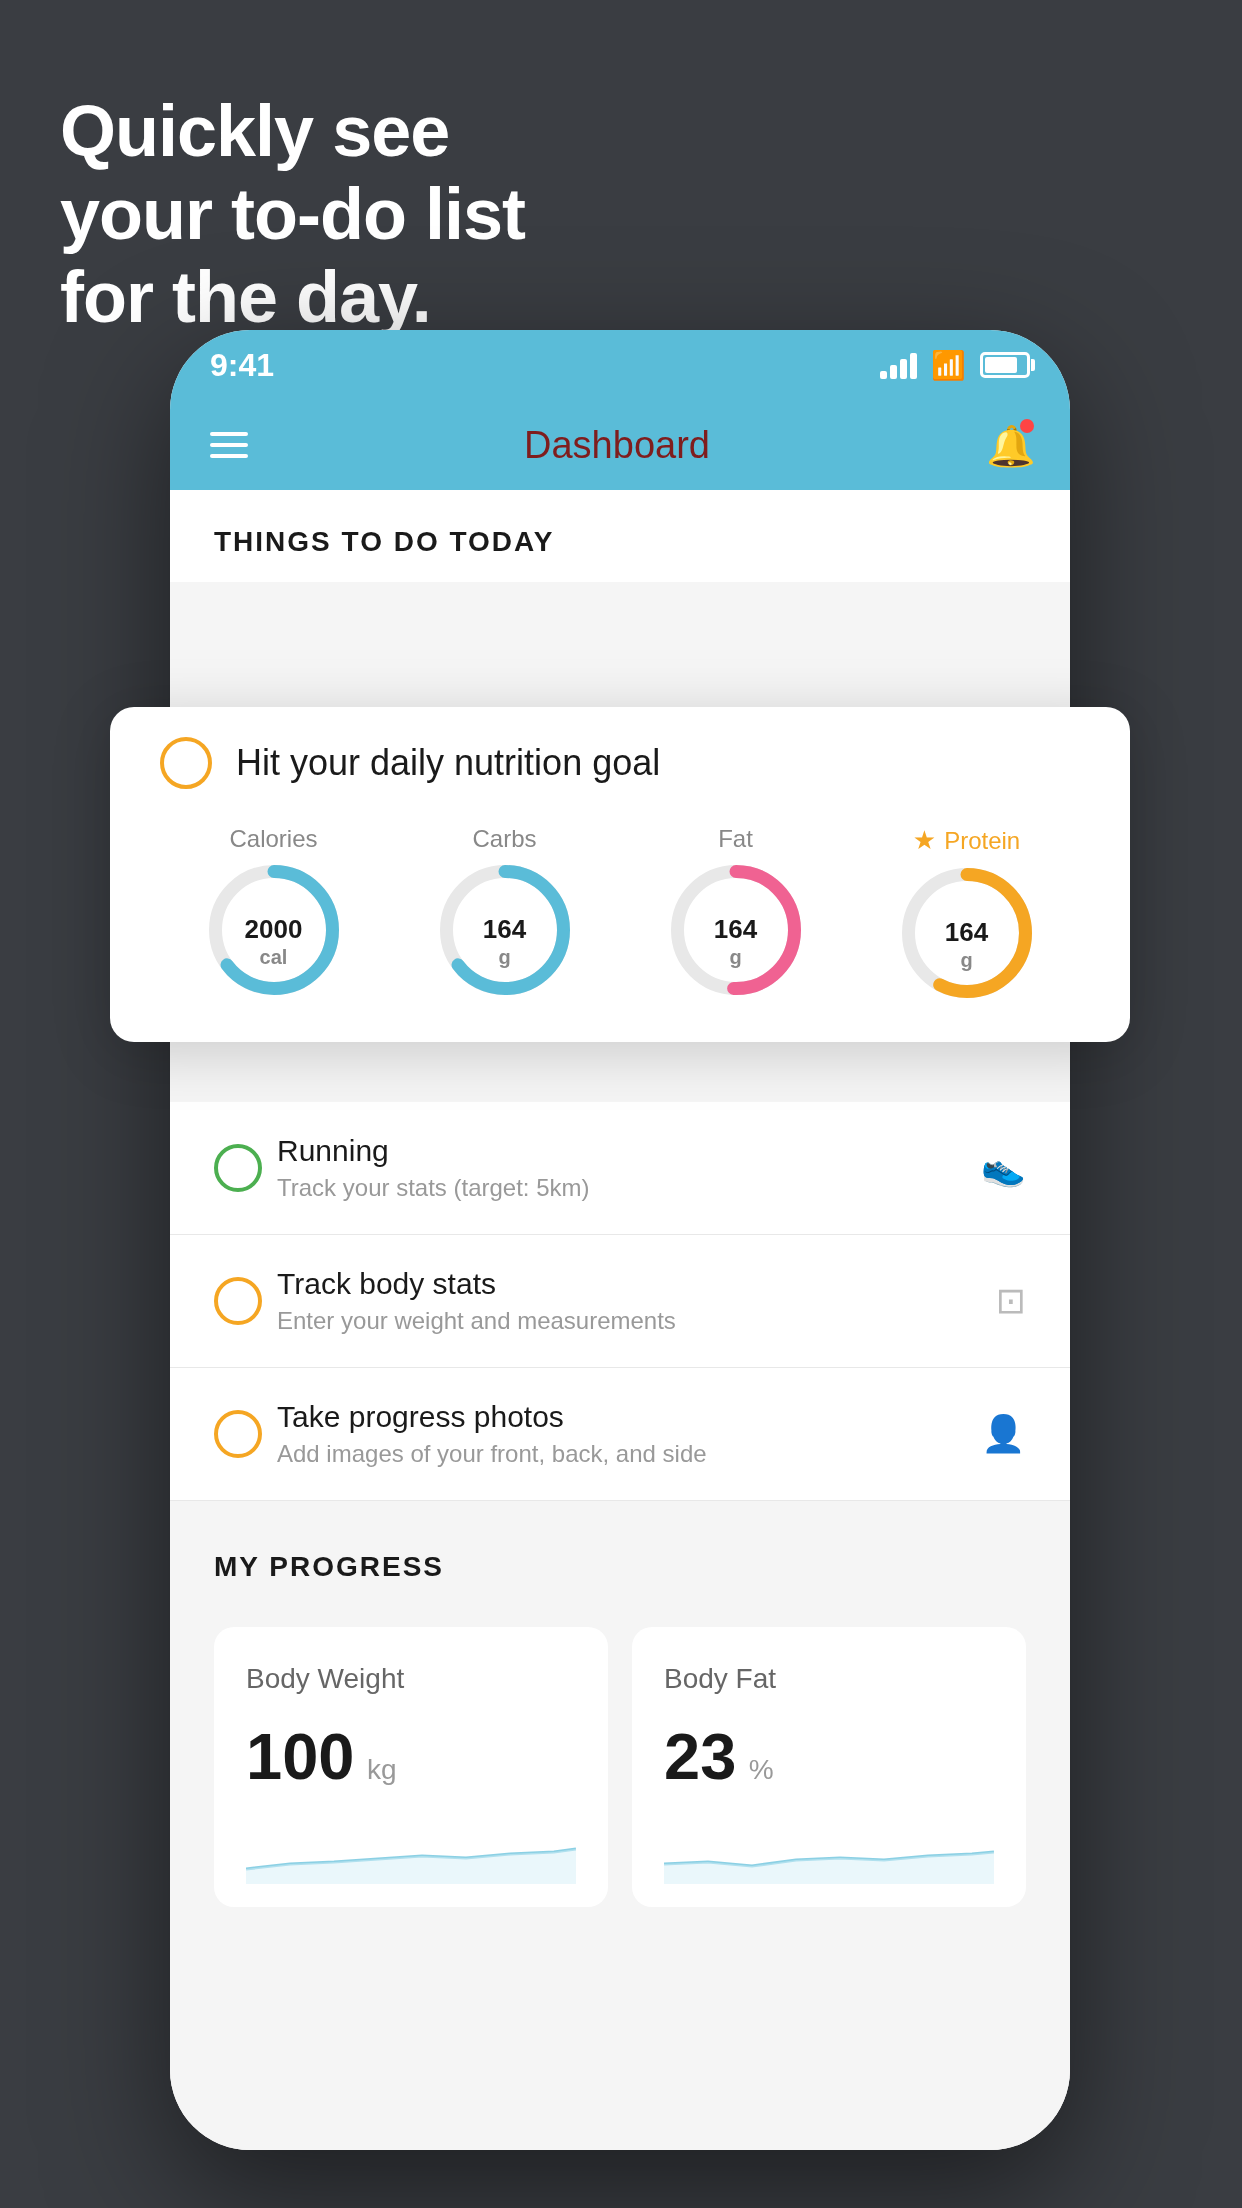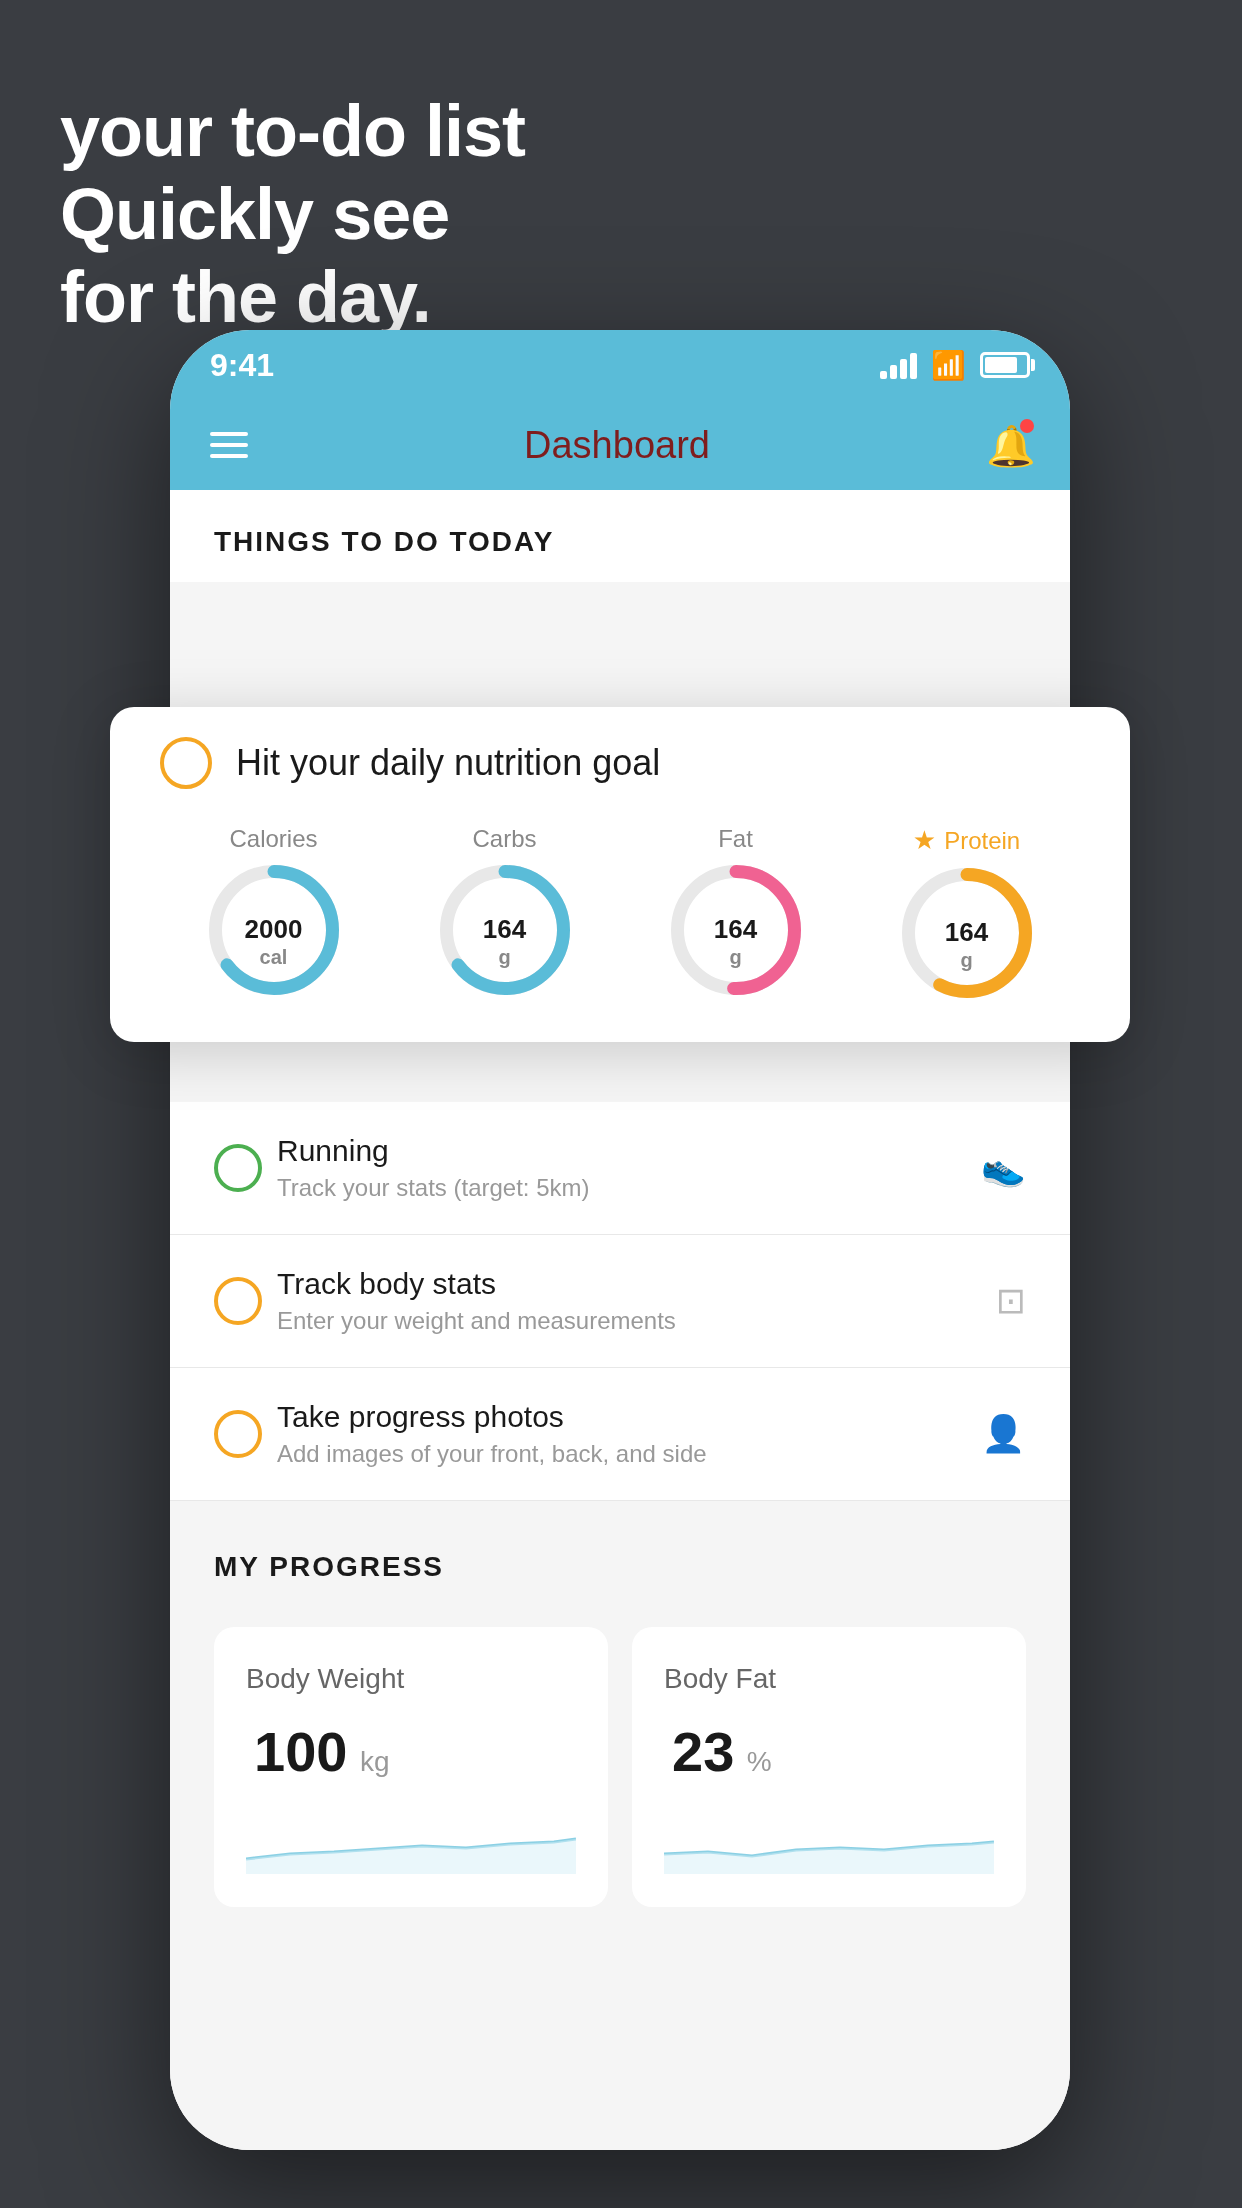--- a/index.html
+++ b/index.html
@@ -371,25 +371,24 @@
       min-height: 280px;
     }
 
     .progress-card-title {
       font-size: 28px;
       color: #666;
       margin-bottom: 24px;
     }
 
     .progress-value {
-      font-size: 56px;
+      font-size: 65px;
       font-weight: 700;
       color: #1a1a1a;
       display: inline;
-      margin-left: 8px;
     }
 
     .progress-unit {
       font-size: 28px;
       color: #999;
       margin-left: 8px;
     }
 
     .mini-chart {
       margin-top: 20px;
@@ -400,22 +399,22 @@
 
     .mini-chart svg {
       width: 100%;
       height: 70px;
     }
   </style>
 </head>
 <body>
 
 <div class="hero-text">
+  <div>Quickly see</div>
   <div>your to-do list</div>
-  <div>Quickly see</div>
   <div>for the day.</div>
 </div>
 
 <div class="phone-frame">
 
   <div class="status-bar">
     <span class="status-time">9:41</span>
     <div class="status-icons">
       <div class="signal-bars">
         <div class="signal-bar" style="height:8px;"></div>

